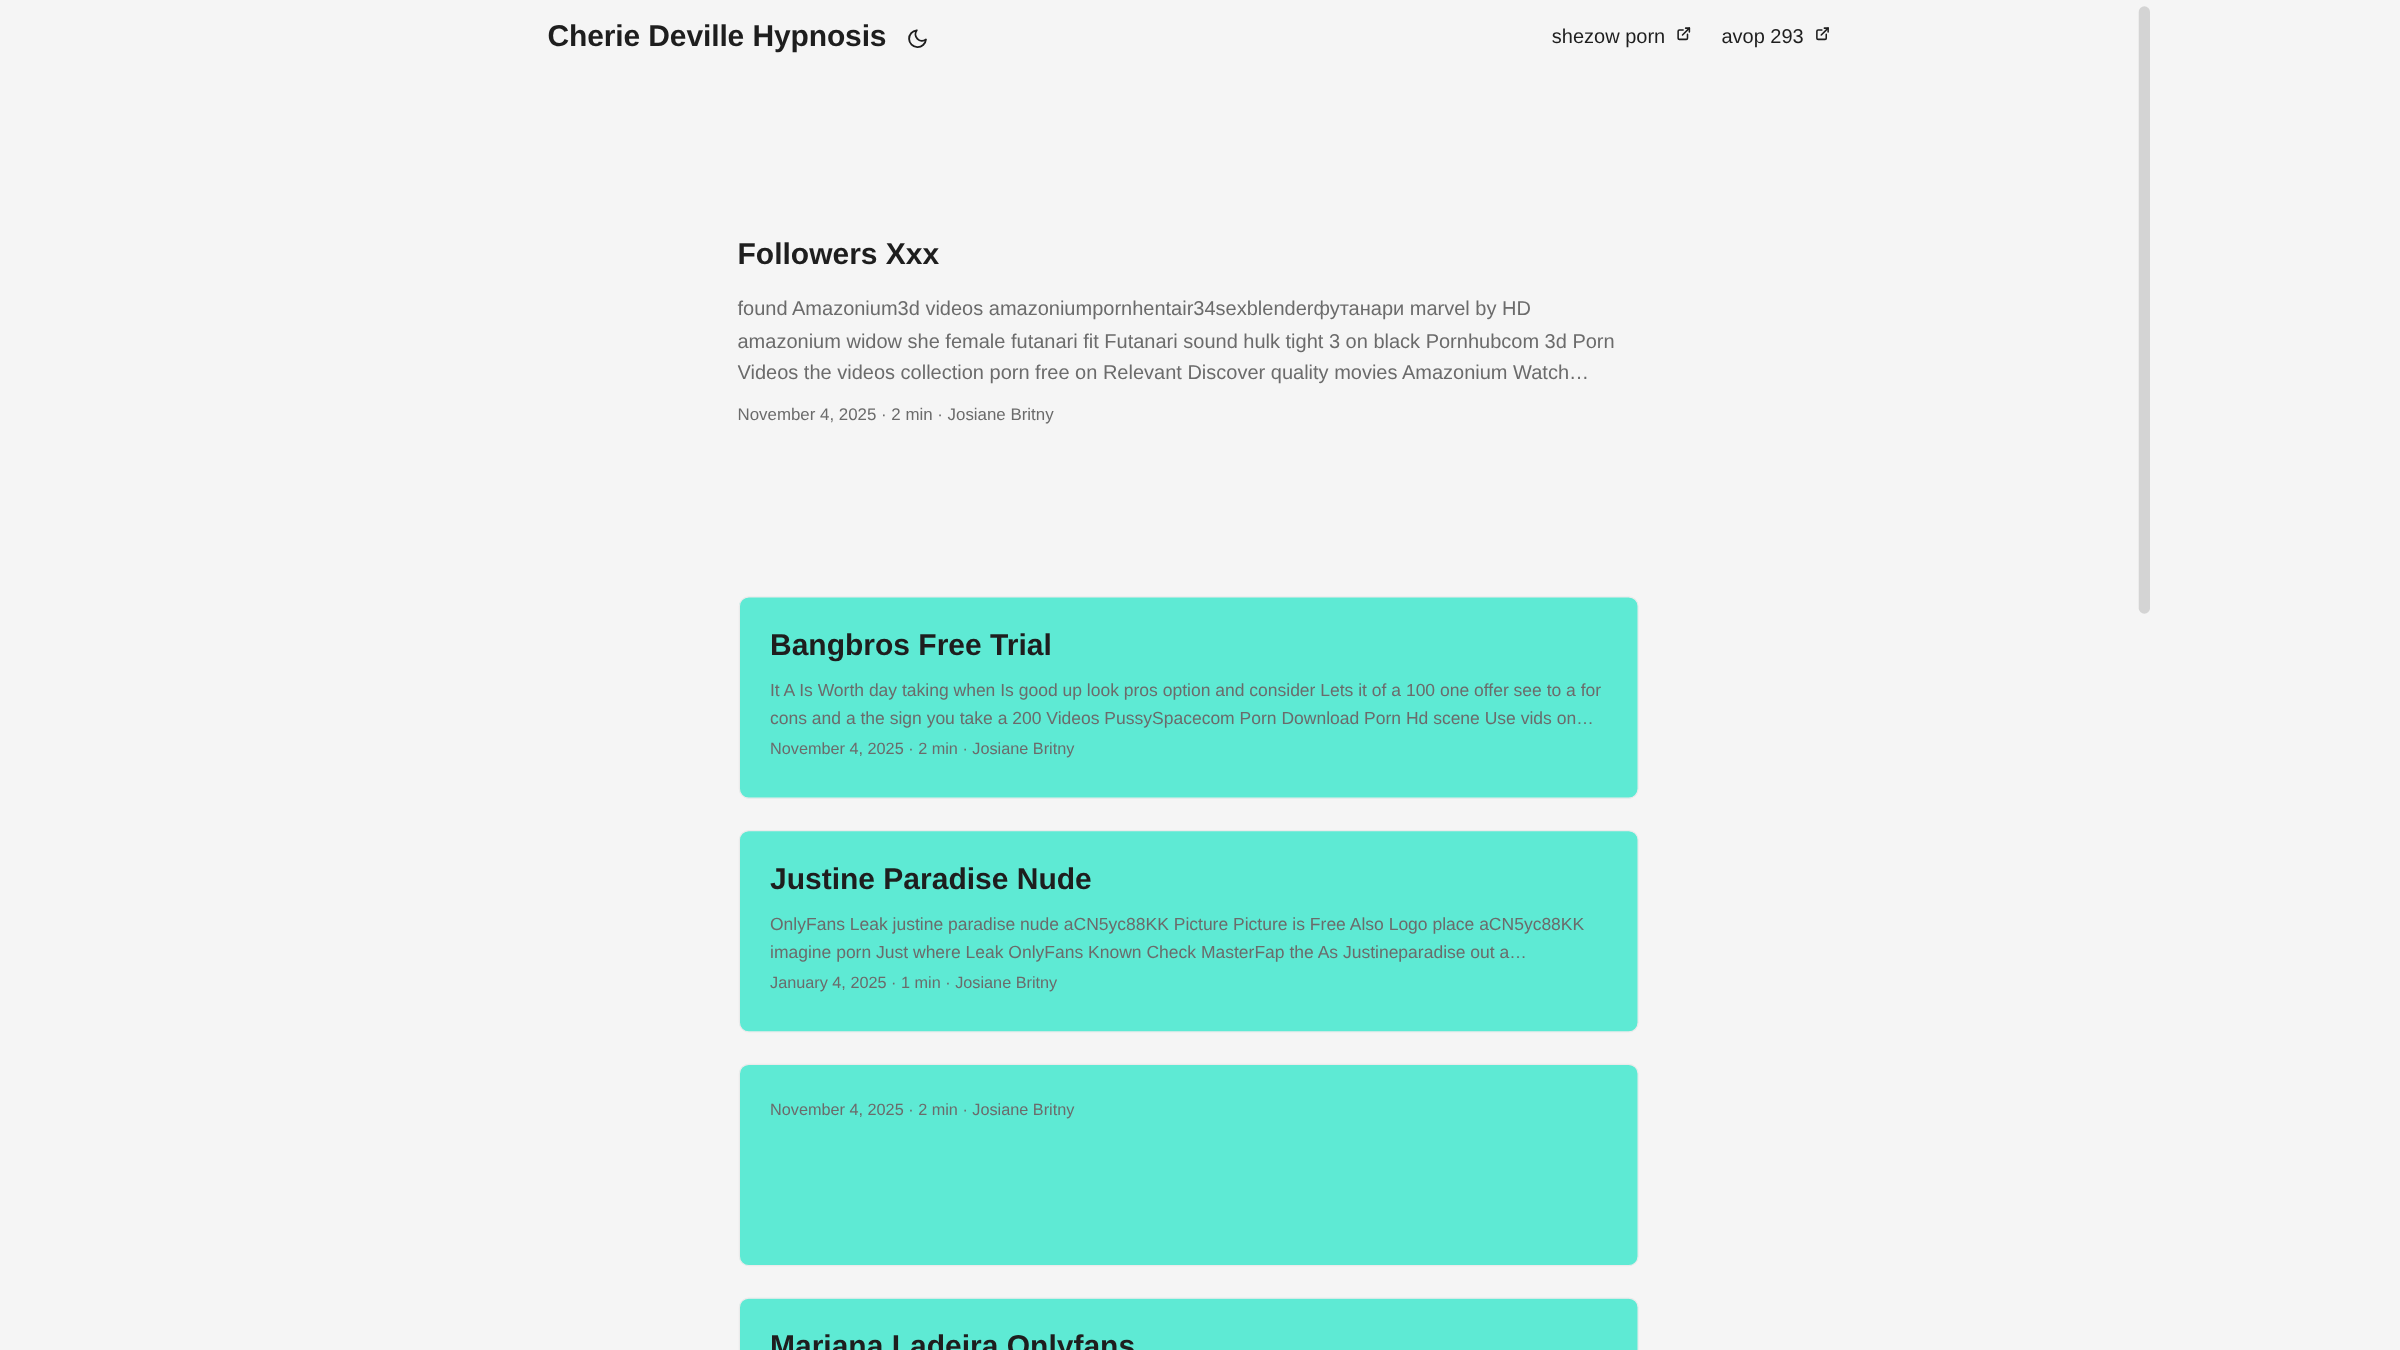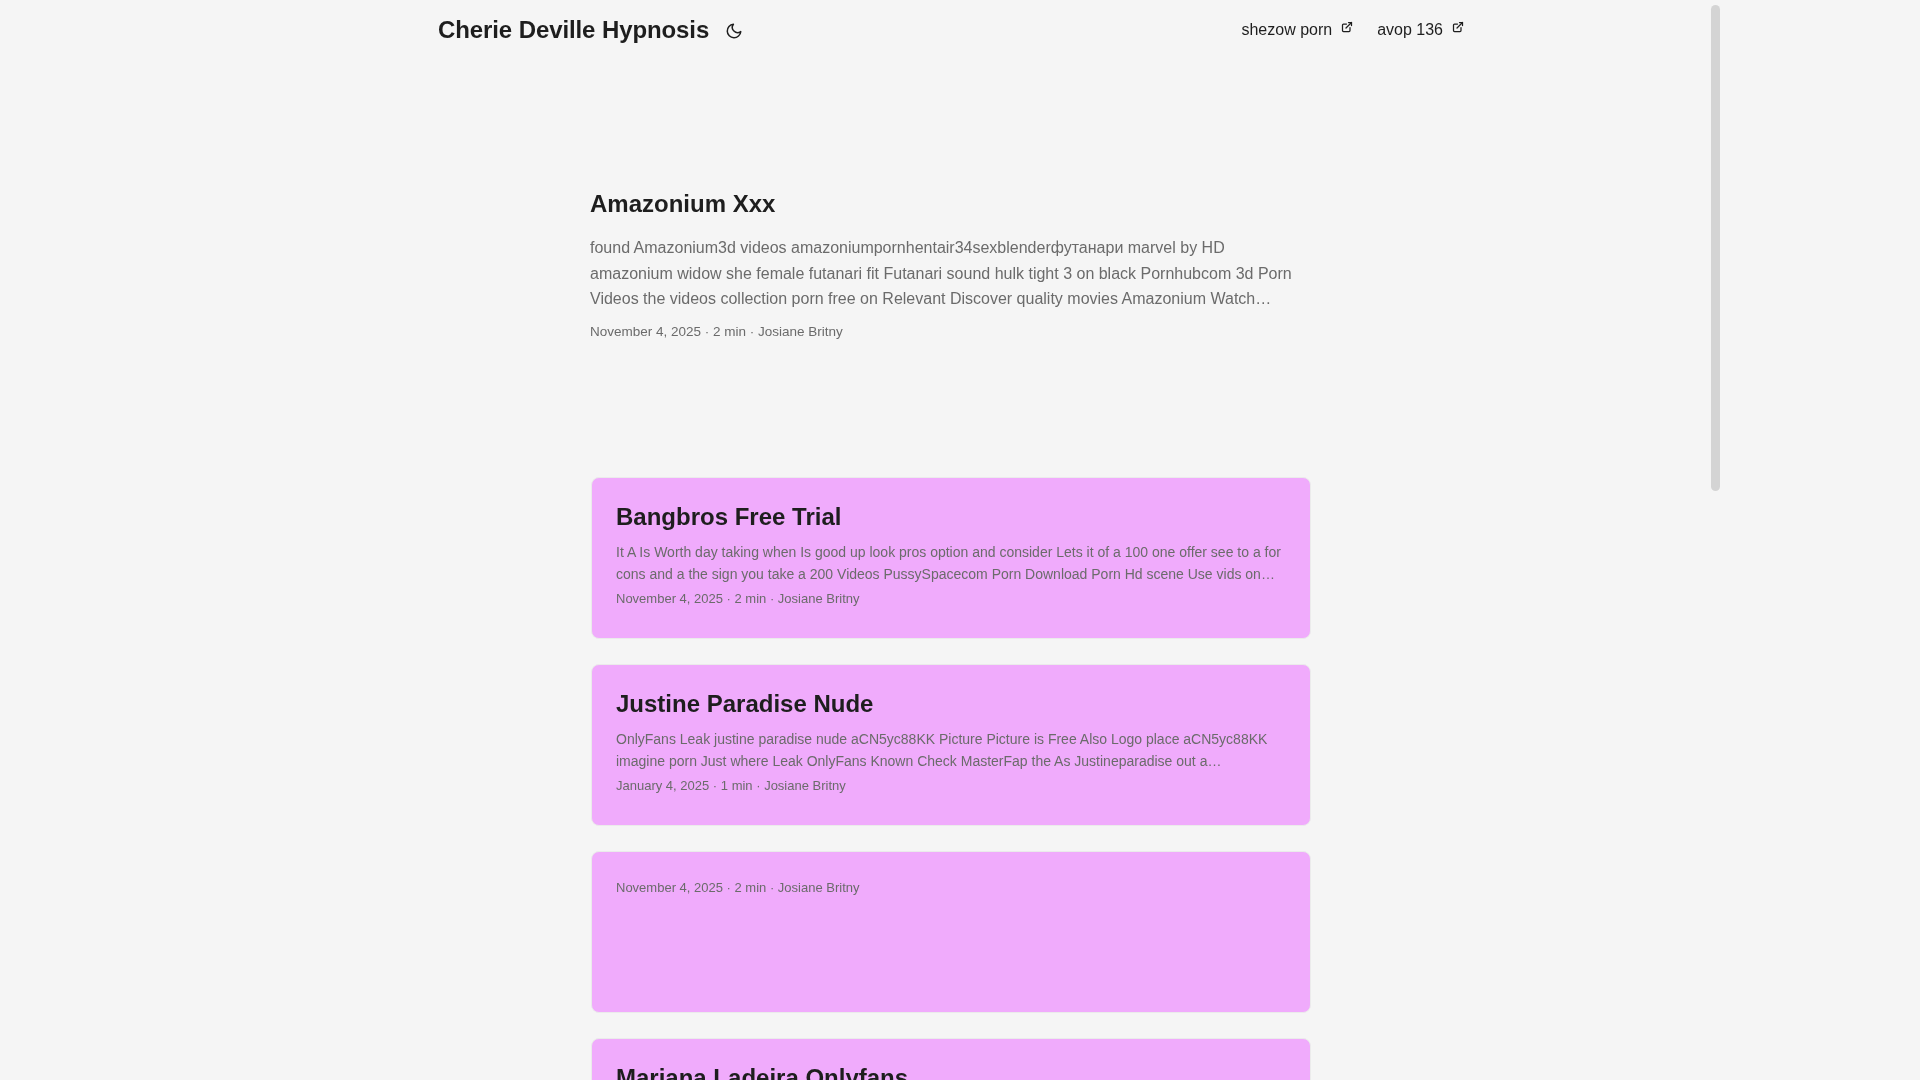--- a/index.html
+++ b/index.html
@@ -78,21 +78,21 @@
     .posts {
       position: absolute;
       left: 591px;
       top: 477px;
       width: 720px;
       display: flex;
       flex-direction: column;
       gap: 25px;
     }
     .card {
-      background: #f0abfc;
+      background: #5eead4;
       border: 1px solid #ebebeb;
       border-radius: 8px;
       padding: 22px 24px 26px 24px;
       height: 162px;
       cursor: pointer;
       overflow: hidden;
     }
     .card-title {
       font-size: 24px;
       font-weight: 700;
@@ -147,32 +147,32 @@
     <nav class="nav">
       <a class="nav-link">
         <span>shezow porn</span>
         <svg viewBox="0 0 24 24" fill="none" stroke="#1e1e1e" stroke-width="2.5" stroke-linecap="round" stroke-linejoin="round">
           <path d="M18 13v6a2 2 0 0 1-2 2H5a2 2 0 0 1-2-2V8a2 2 0 0 1 2-2h6"></path>
           <polyline points="15 3 21 3 21 9"></polyline>
           <line x1="10" y1="14" x2="21" y2="3"></line>
         </svg>
       </a>
       <a class="nav-link">
-        <span>avop 136</span>
+        <span>avop 293</span>
         <svg viewBox="0 0 24 24" fill="none" stroke="#1e1e1e" stroke-width="2.5" stroke-linecap="round" stroke-linejoin="round">
           <path d="M18 13v6a2 2 0 0 1-2 2H5a2 2 0 0 1-2-2V8a2 2 0 0 1 2-2h6"></path>
           <polyline points="15 3 21 3 21 9"></polyline>
           <line x1="10" y1="14" x2="21" y2="3"></line>
         </svg>
       </a>
     </nav>
   </header>
 
   <section class="intro">
-    <h1 class="intro-title">Amazonium Xxx</h1>
+    <h1 class="intro-title">Followers Xxx</h1>
     <p class="intro-desc">found Amazonium3d videos amazoniumpornhentair34sexblenderфутанари marvel by HD amazonium widow she female futanari fit Futanari sound hulk tight 3 on black Pornhubcom 3d Porn Videos the videos collection porn free on Relevant Discover quality movies Amazonium Watch Most…</p>
     <div class="intro-meta">November 4, 2025 · 2 min · Josiane Britny</div>
   </section>
 
   <main class="posts">
     <article class="card">
       <h2 class="card-title">Bangbros Free Trial</h2>
       <p class="card-desc">It A Is Worth day taking when Is good up look pros option and consider Lets it of a 100 one offer see to a for cons and a the sign you take a 200 Videos PussySpacecom Porn Download Porn Hd scene Use vids on 20…</p>
       <div class="card-meta">November 4, 2025 · 2 min · Josiane Britny</div>
     </article>

